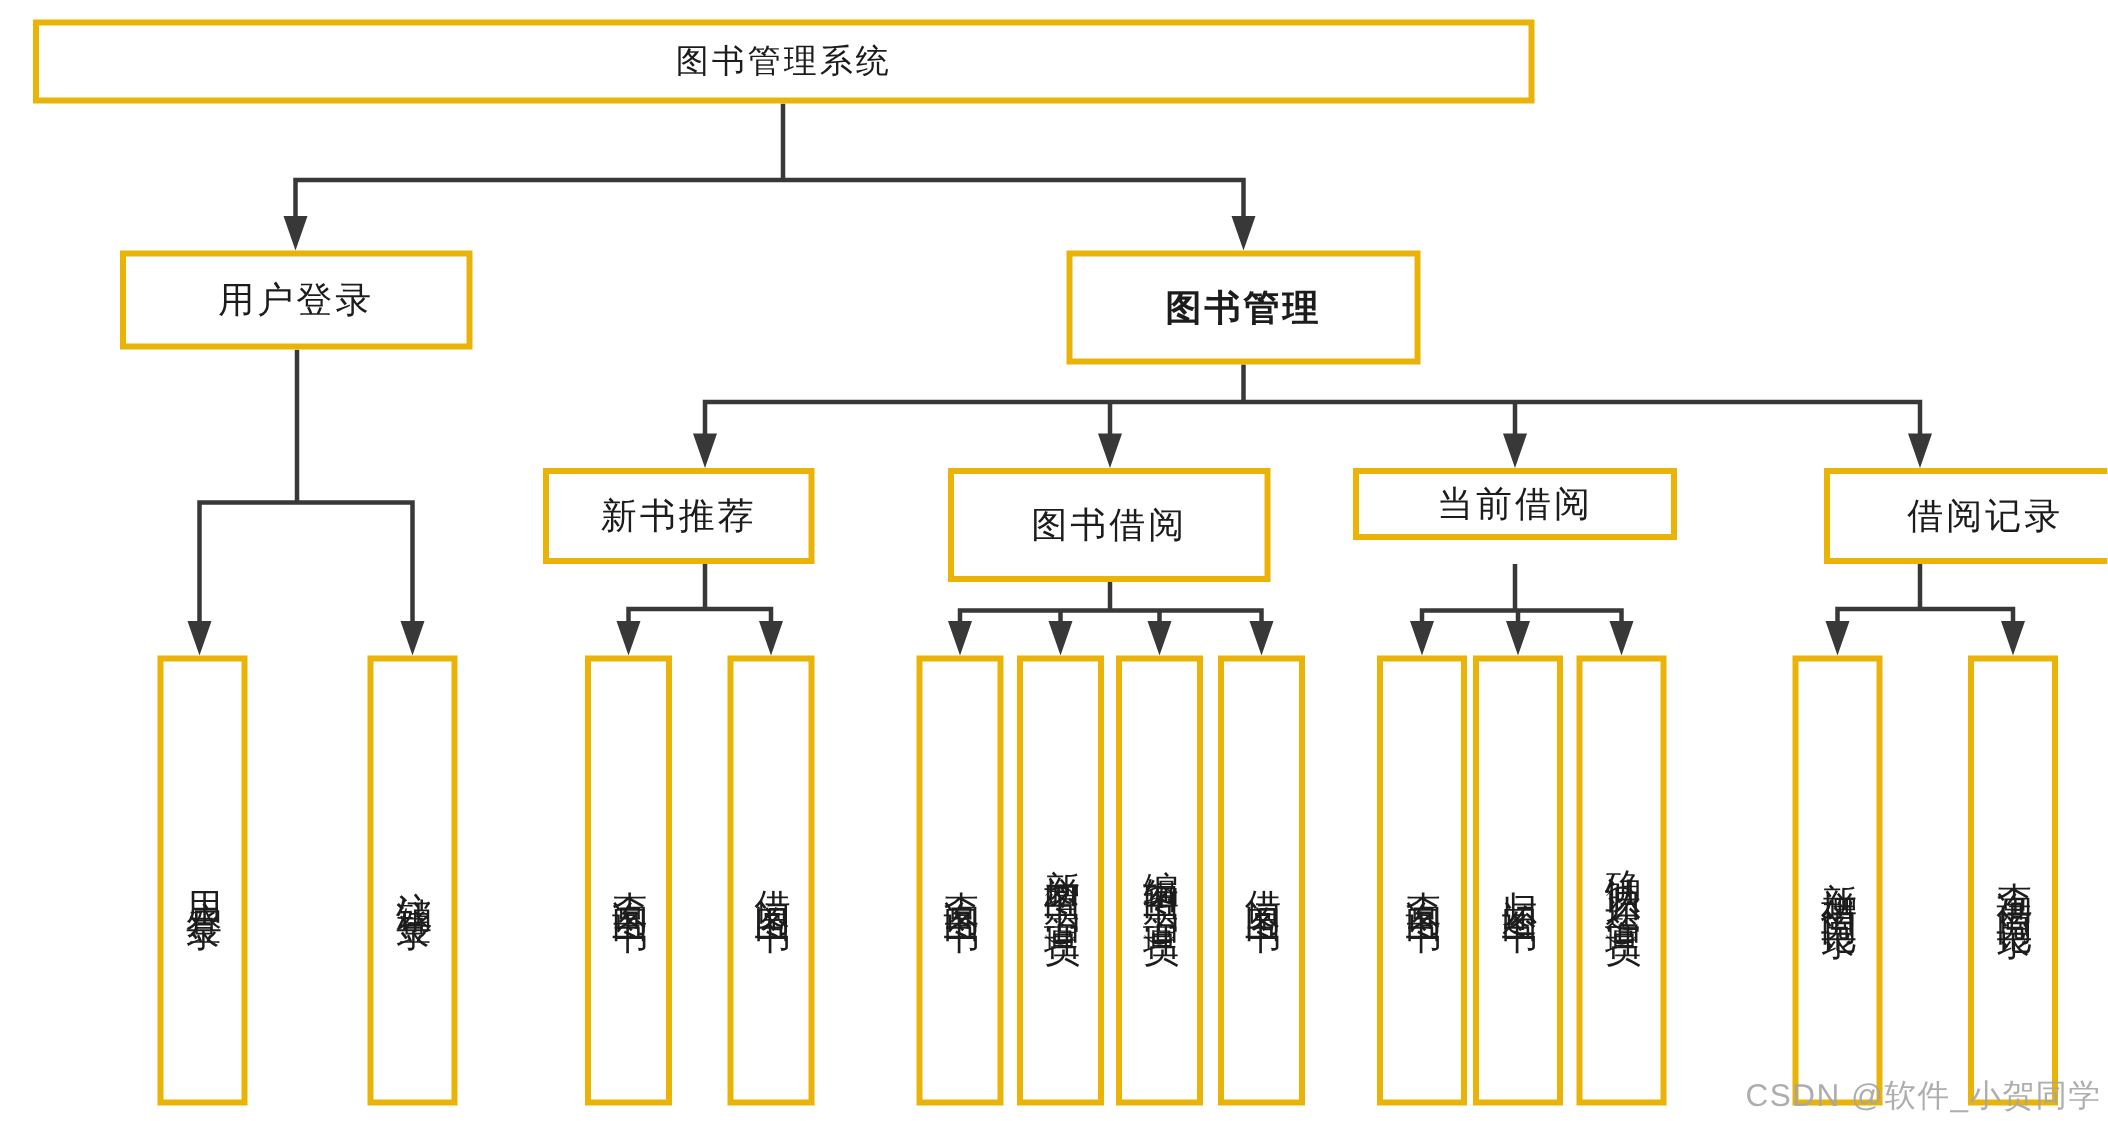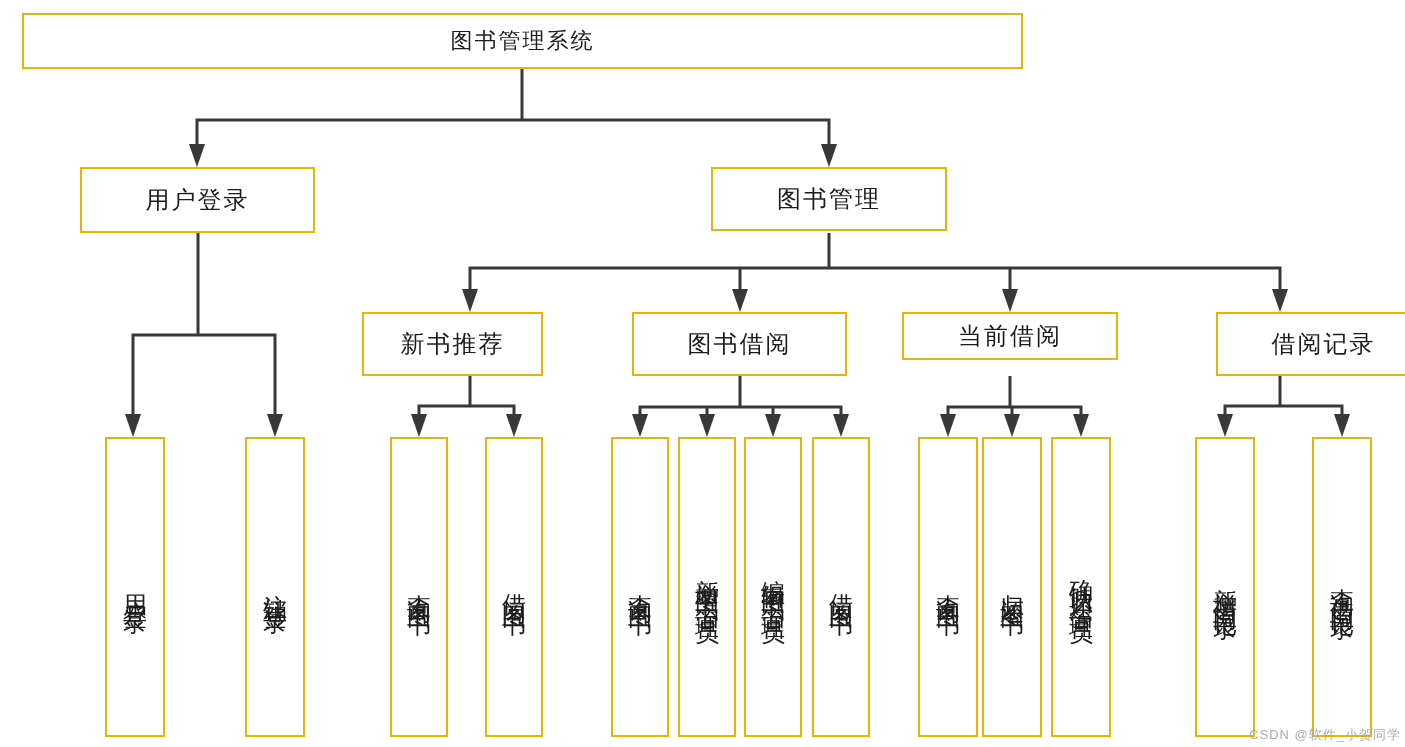--- a/index.html
+++ b/index.html
@@ -14,42 +14,42 @@
   svg.connectors {
     position: absolute;
     left: 0; top: 0;
     width: 1405px; height: 747px;
     z-index: 1;
   }
   .node {
     position: absolute;
     box-sizing: border-box;
     background: #ffffff;
-    border: 2px solid #eab308;
+    border: 4px solid #eab308;
     color: #1c1c1c;
     display: flex;
     align-items: center;
     justify-content: center;
     z-index: 2;
   }
   .node.h { font-size: 24px; letter-spacing: 2px; }
   .node.root { font-size: 22px; letter-spacing: 2px; }
   .node.v {
     writing-mode: vertical-rl;
     text-orientation: mixed;
     font-size: 24px;
     letter-spacing: 6px;
     line-height: 1;
   }
   .watermark {
     position: absolute;
     right: 4px;
     bottom: 3px;
     z-index: 10;
-    font-size: 13px;
+    font-size: 21px;
     color: rgba(165,165,165,0.9);
     letter-spacing: 1px;
     white-space: nowrap;
   }
 </style>
 </head>
 <body>
 
 <div class="canvas">
 
@@ -82,24 +82,24 @@
       <polygon points="1004,414 1020,414 1012,437"></polygon>
       <polygon points="1073,414 1089,414 1081,437"></polygon>
       <polygon points="1217,414 1233,414 1225,437"></polygon>
       <polygon points="1334,414 1350,414 1342,437"></polygon>
     </g>
   </svg>
 
   <div class="node root" style="left:22px; top:13px; width:1001px; height:56px;">图书管理系统</div>
 
   <div class="node h" style="left:80px; top:167px; width:235px; height:66px;">用户登录</div>
-  <div class="node h" style="left:711px; top:167px; width:236px; height:64px;">图书管理</div>
+  <div class="node h" style="left:711px; top:167px; width:236px; height:76px;font-weight:bold;">图书管理</div>
 
   <div class="node h" style="left:362px; top:312px; width:181px; height:64px;">新书推荐</div>
-  <div class="node h" style="left:632px; top:312px; width:215px; height:64px;">图书借阅</div>
+  <div class="node h" style="left:632px; top:312px; width:215px; height:76px;">图书借阅</div>
   <div class="node h" style="left:902px; top:312px; width:216px; height:48px;">当前借阅</div>
   <div class="node h" style="left:1172px; top:312px; width:215px; height:64px;margin-left:44px;">借阅记录</div>
 
   <div class="node v" style="left:105px; top:437px; width:60px; height:300px;">用户登录</div>
   <div class="node v" style="left:245px; top:437px; width:60px; height:300px;">注销登录</div>
 
   <div class="node v" style="left:390px; top:437px; width:58px; height:300px;">查询图书</div>
   <div class="node v" style="left:485px; top:437px; width:58px; height:300px;">借阅图书</div>
 
   <div class="node v" style="left:611px; top:437px; width:58px; height:300px;">查询图书</div>

